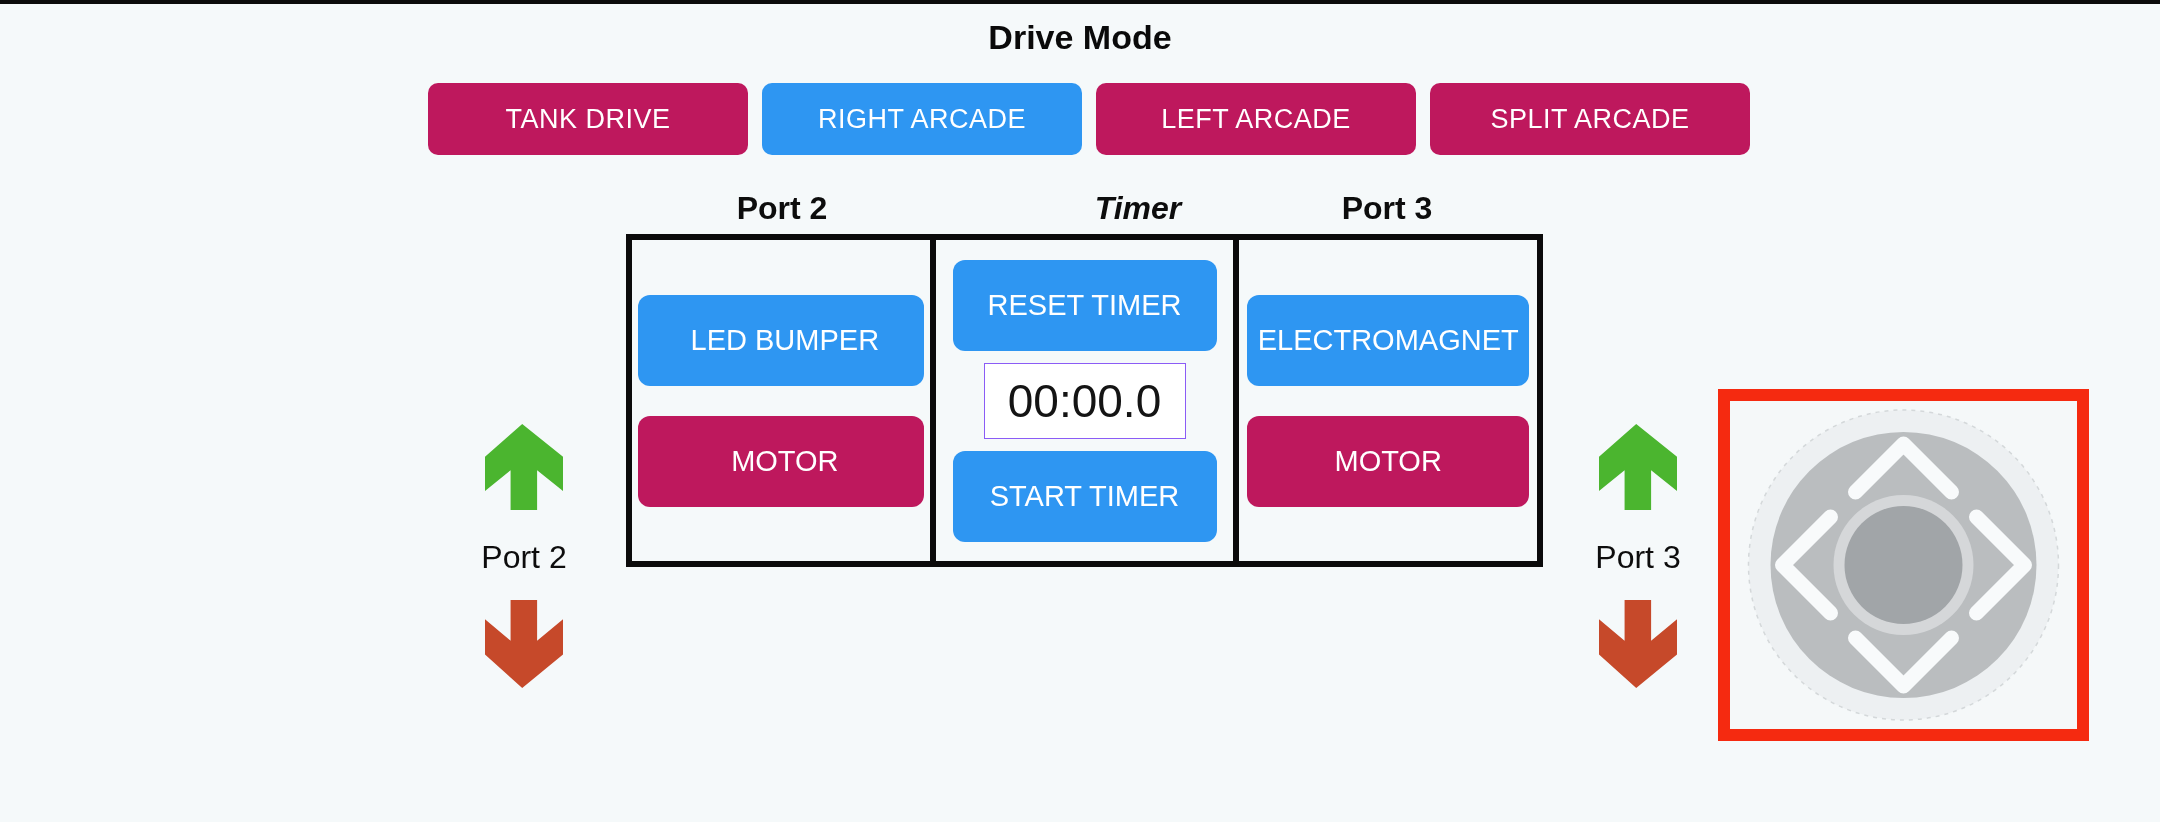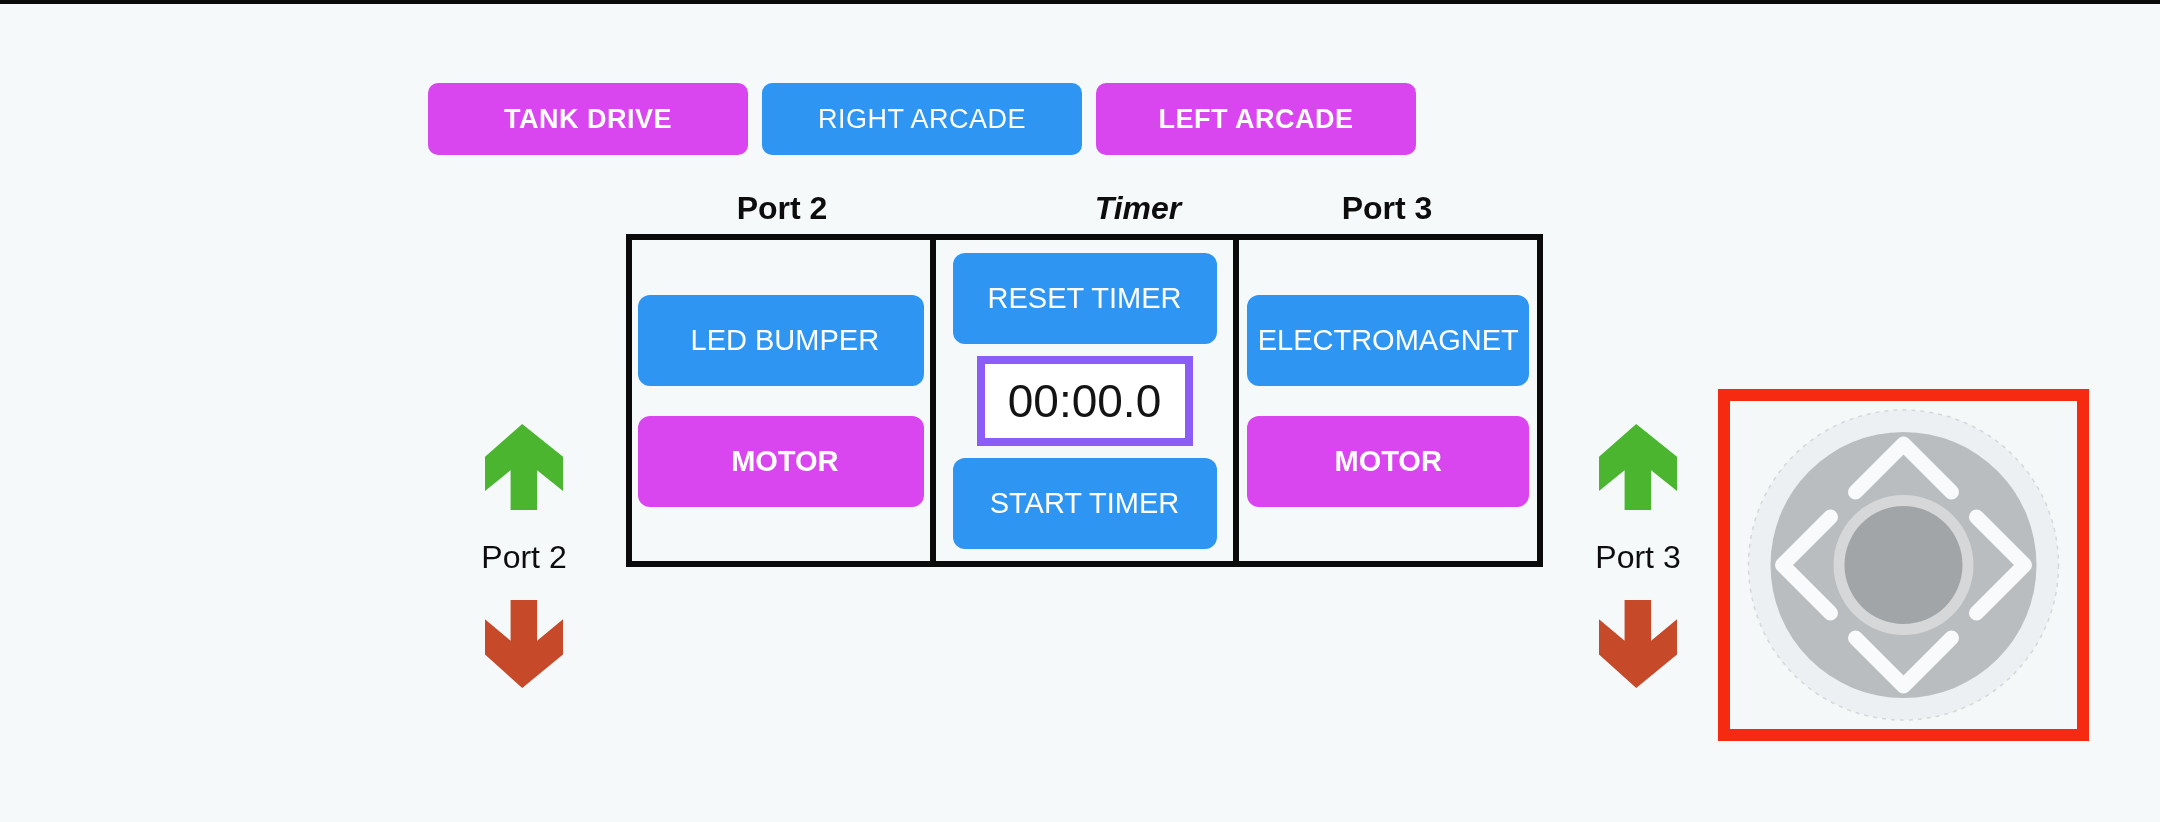--- a/index.html
+++ b/index.html
@@ -14,21 +14,21 @@
     font-size:34px;font-weight:bold;color:#0A0A0A;
   }
   
   .drive-row{position:absolute;left:428px;top:83px;display:flex;gap:14px;}
   .drive-btn{
     width:320px;height:72px;border:none;border-radius:10px;
     display:flex;align-items:center;justify-content:center;
     font-family:inherit;font-size:27px;color:#FFFFFF;letter-spacing:.5px;
     cursor:pointer;padding:0;
   }
-  .state-off{background:#d946ef;font-weight:bold;}
+  .state-off{background:#be185d;}
   .state-on{background:#2E96F2;}
   
   .col-header{
     position:absolute;top:190px;width:300px;text-align:center;
     font-size:32px;font-weight:bold;color:#0D0D0D;
   }
   .hdr-1{left:632px;}
   .hdr-2{left:988px;font-style:italic;}
   .hdr-3{left:1237px;}
   
@@ -44,21 +44,21 @@
     height:91px;border:none;border-radius:12px;
     display:flex;align-items:center;justify-content:center;
     font-family:inherit;font-size:29px;color:#FFFFFF;cursor:pointer;padding:0;
   }
   .w-port{width:286px;padding-left:8px;}
   .w-timer{width:264px;}
   .w-port3{width:282px;}
   .gap20{margin-top:30px;}
   .gap12{margin-top:12px;}
   .timer-display{
-    width:200px;height:74px;background:#FFFFFF;border:8px solid #8b5cf6;
+    width:200px;height:74px;background:#FFFFFF;border:1px solid #8b5cf6;
     display:flex;align-items:center;justify-content:center;
     font-size:46px;color:#141414;margin-top:12px;
   }
   
   .stepper{
     position:absolute;top:424px;width:144px;display:flex;flex-direction:column;align-items:center;
   }
   .stepper-left{left:452px;}
   .stepper-right{left:1566px;}
   .arrow-btn{background:none;border:none;padding:0;cursor:pointer;line-height:0;}
@@ -70,25 +70,27 @@
   }
   .joy-svg{display:block;width:347px;height:328px;}
 </style>
 </head>
 <body>
 
 <div class="screen">
 
   <div class="topbar"></div>
 
+  <div class="page-title">Drive Mode</div>
 
   <div class="drive-row">
     <button class="drive-btn state-off">TANK DRIVE</button>
     <button class="drive-btn state-on">RIGHT ARCADE</button>
     <button class="drive-btn state-off">LEFT ARCADE</button>
+    <button class="drive-btn state-off">SPLIT ARCADE</button>
   </div>
 
   <div class="col-header hdr-1">Port 2</div>
   <div class="col-header hdr-2">Timer</div>
   <div class="col-header hdr-3">Port 3</div>
 
   <div class="panel">
     <div class="panel-col">
       <button class="ctl-btn w-port state-on">LED BUMPER</button>
       <button class="ctl-btn w-port gap20 state-off">MOTOR</button>

